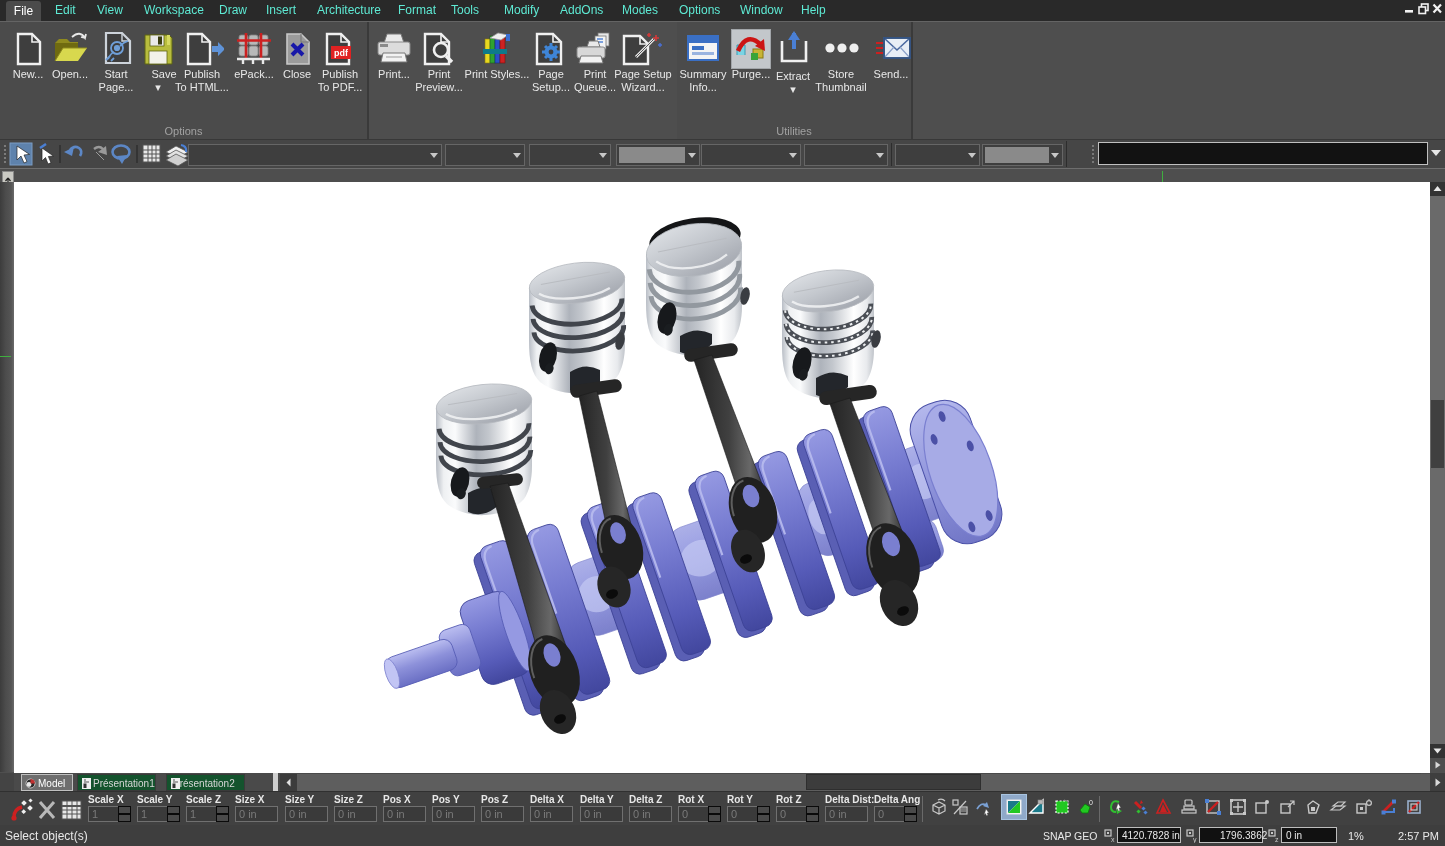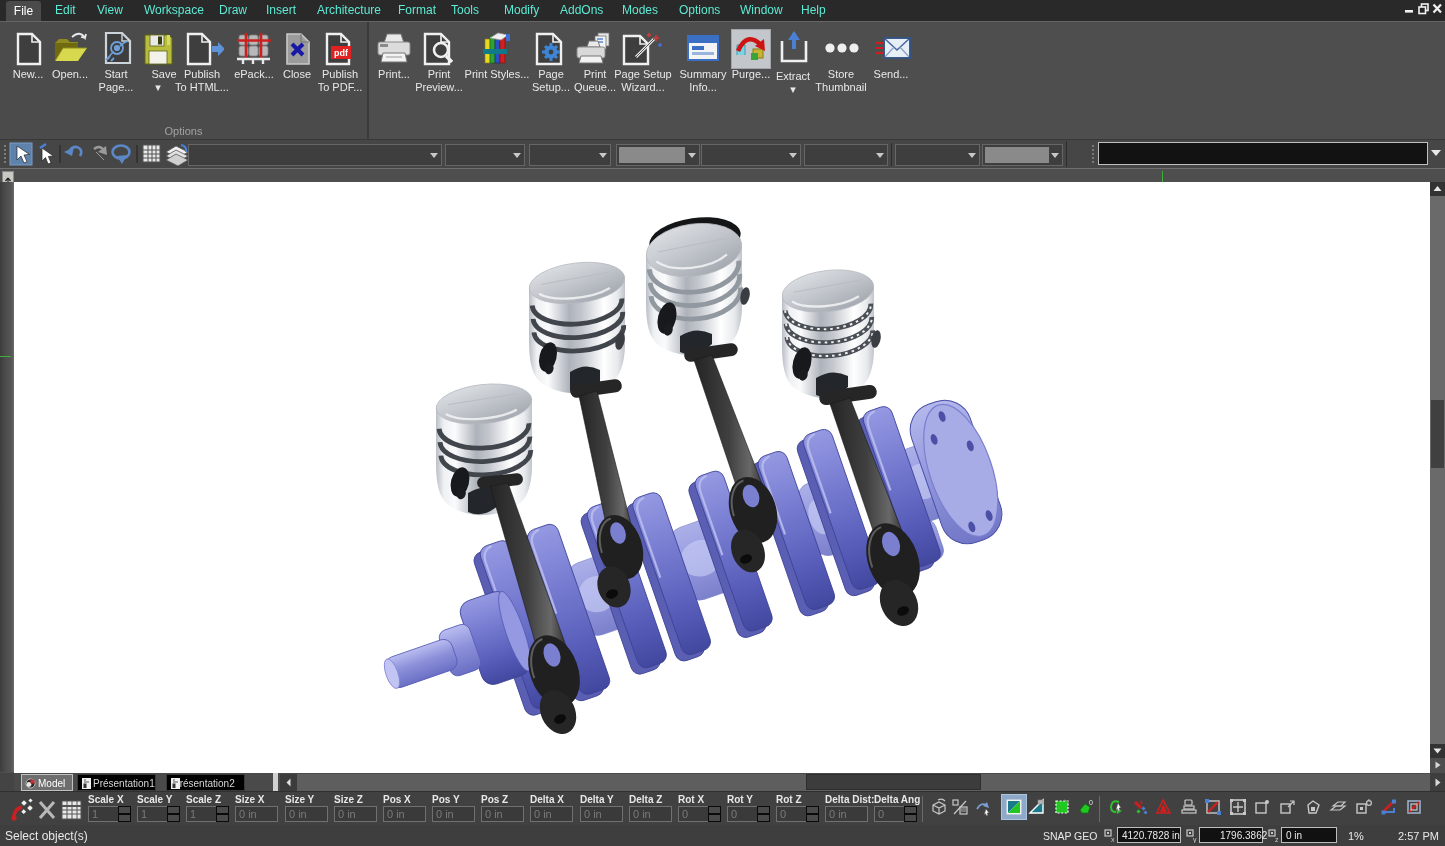--- a/index.html
+++ b/index.html
@@ -17,21 +17,21 @@
 .ricon { position:absolute; top:9px; }
 .rlabel { position:absolute; color:#e8e8e8; font-size:11px; text-align:center; line-height:13px; white-space:nowrap; }
 #toolbar2 { position:absolute; left:0; top:139px; width:1445px; height:29px; background:#464646; border-top:1px solid #383838; }
 .combo { position:absolute; top:4px; height:22px; background:#3e3e3e; border:1px solid #666666; }
 .combo .arr { position:absolute; right:3px; top:8px; width:0; height:0; border-left:4px solid transparent; border-right:4px solid transparent; border-top:5px solid #c8c8c8; }
 #strip { position:absolute; left:0; top:168px; width:1445px; height:14px; background:#4e4e4e; border-top:1px solid #6e6e6e; }
 #leftstrip { position:absolute; left:0; top:182px; width:14px; height:590px; background:linear-gradient(90deg,#3c3c3c,#4c4c4c 40%,#555 80%,#6a6a6a); }
 #canvas { position:absolute; left:14px; top:182px; width:1416px; height:591px; background:#ffffff; }
 #vscroll { position:absolute; left:1430px; top:182px; width:15px; height:590px; background:#6a6a6a; }
 #tabbar { position:absolute; left:0; top:773px; width:1421px; height:18px; background:#4a4a4a;padding-left:28px; }
-.tab { position:absolute; top:1px; height:17px; font-size:10px; color:#d6d6d6; line-height:17px; background:#000000; border:1px solid #3a3a3a; white-space:nowrap; overflow:hidden; }
+.tab { position:absolute; top:1px; height:17px; font-size:10px; color:#d6d6d6; line-height:17px; background:#14532d; border:1px solid #3a3a3a; white-space:nowrap; overflow:hidden; }
 #inspector { position:absolute; left:0; top:791px; width:1445px; height:34px; background:#414141; border-top:1px solid #303030; }
 .ilabel { position:absolute; top:2px; color:#e8e8e8; font-size:10px; font-weight:bold; white-space:nowrap; }
 .ifield { position:absolute; top:14px; height:16px; background:#3a3a3a; border:1px solid #707070; color:#7a7a7a; font-size:11px; line-height:15px; padding-left:3px; }
 #statusbar { position:absolute; left:0; top:825px; width:1445px; height:21px; background:#3e3e3e; }
 .sfield { position:absolute; top:2px; height:16px; background:#111; border:1px solid #bdbdbd; color:#e8e8e8; font-size:10px; line-height:15px; padding-left:4px; }
 .stext { position:absolute; color:#e8e8e8; font-size:11px; top:5px; }
 </style>
 </head>
 <body>
 <div id="menubar">
@@ -53,20 +53,23 @@
   <svg id="winbtns" style="position:absolute; left:1400px; top:0;" width="45" height="21" viewBox="0 0 45 21">
     <rect x="5" y="10" width="8" height="2.6" fill="#f2f2f2"></rect>
     <rect x="21.5" y="4" width="6.5" height="6.5" fill="none" stroke="#f2f2f2" stroke-width="1.6"></rect>
     <rect x="19" y="7" width="6.5" height="6.5" fill="#252525" stroke="#f2f2f2" stroke-width="1.6"></rect>
     <path d="M33.5,4.5 L41,12.5 M41,4.5 L33.5,12.5" stroke="#f2f2f2" stroke-width="2.2"></path>
   </svg>
 </div>
 <div id="ribbon">
   <div class="rgroup" style="left:0; width:369px;">
       <div class="glabel">Options</div>
+    </div>
+  <div class="rgroup" style="left:677px; width:236px;">
+      <div class="glabel">Utilities</div>
     </div>
   <div id="ribbonicons">
   <svg class="ricon" style="left:12px" width="34" height="36" viewBox="0 0 34 36">
     <path d="M6,3 L20,3 L28,11 L28,33 L6,33 Z" fill="#3e3e3e" stroke="#f0f0f0" stroke-width="2.4"></path>
     <path d="M20,3 L20,11 L28,11" fill="none" stroke="#f0f0f0" stroke-width="1.6"></path>
   </svg>
   <svg class="ricon" style="left:52px" width="38" height="36" viewBox="0 0 38 36">
     <path d="M20,6 q8,-7 13,1 l1,-4 m-1,4 l-4,-1" fill="none" stroke="#e8e8e8" stroke-width="1.8"></path>
     <path d="M3,12 l4,-4 h8 l3,3 h8 v4 h-23 z" fill="#8f8a1e"></path>
     <path d="M3,30 l0,-18 h23 l0,5 h6 z" fill="#6f6a10"></path>

